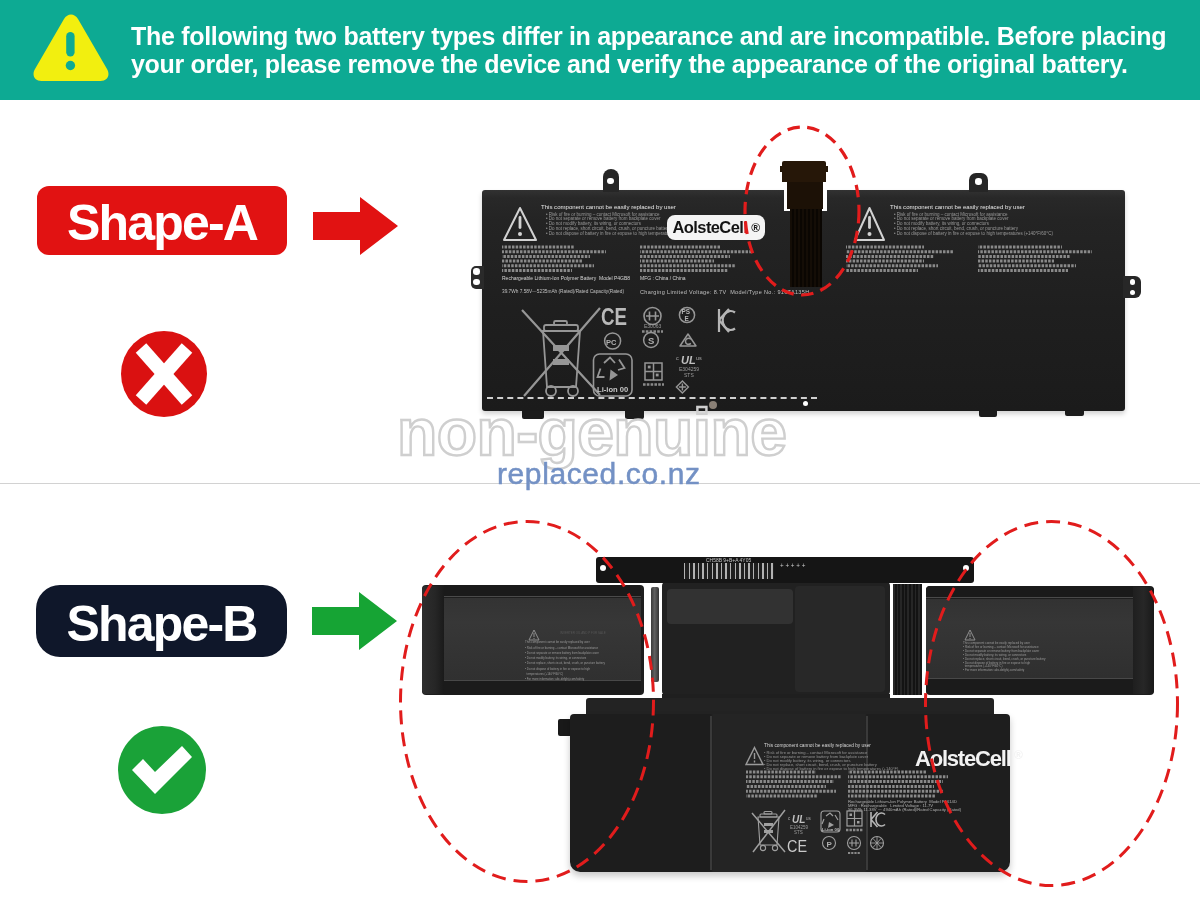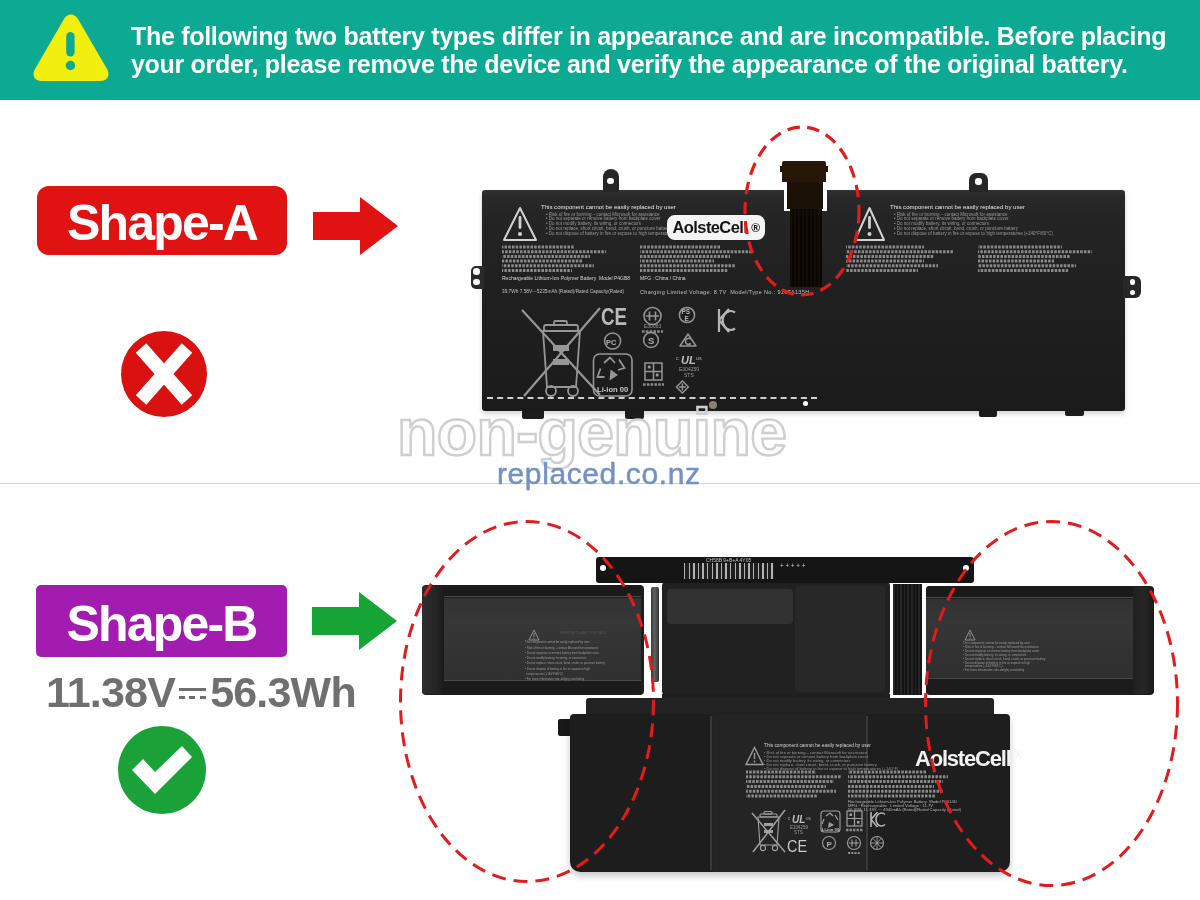--- a/index.html
+++ b/index.html
@@ -2,21 +2,21 @@
 <html><head>
 <meta charset="utf-8">
 <style>
   * { margin:0; padding:0; box-sizing:border-box; }
   html,body { width:1200px; height:900px; background:#fff; font-family:"Liberation Sans", sans-serif; overflow:hidden; }
   #page { position:relative; width:1200px; height:900px; background:#fff; overflow:hidden; }
   .abs { position:absolute; }
   #banner { left:0; top:0; width:1200px; height:100px; background:#0daa93; }
   #banner-text { left:131px; top:21.5px; color:#fff; font-weight:bold; font-size:25px; line-height:28.5px; letter-spacing:-0.31px; white-space:nowrap; }
   #labelA { left:37px; top:186px; width:250px; height:69px; background:#e11212; border-radius:12px; color:#fff; font-weight:bold; font-size:50px; letter-spacing:-1.8px; text-align:center; line-height:69px; padding-top:3px; }
-  #labelB { left:36px; top:585px; width:251px; height:72px; background:#a21caf; border-radius:5px; color:#fff; font-weight:bold; font-size:50px; letter-spacing:-1.8px; text-align:center; line-height:72px; padding-top:3px; }
+  #labelB { left:36px; top:585px; width:251px; height:72px; background:#0f172a; border-radius:24px; color:#fff; font-weight:bold; font-size:50px; letter-spacing:-1.8px; text-align:center; line-height:72px; padding-top:3px; }
   #specA { left:41px; top:269px; color:#6f6f6f; font-weight:bold; font-size:43px; white-space:nowrap; }
   #specB { left:46px; top:668px; color:#6f6f6f; font-weight:bold; font-size:43px; letter-spacing:-0.8px; white-space:nowrap; }
   .dcsym { display:inline-block; width:27px; height:12px; position:relative; margin:0 4px 7px 4px; }
   .dcsym .s1 { position:absolute; left:0; top:0; width:27px; height:3px; background:#6f6f6f; }
   .dcsym .s2 { position:absolute; left:0; top:8px; width:27px; height:3px; background:repeating-linear-gradient(90deg,#6f6f6f 0 6px,transparent 6px 10.5px); }
   #wm { left:397px; top:394px; font-size:66px; font-weight:bold; letter-spacing:-0.6px; color:transparent; -webkit-text-stroke:2.4px #cfcfcf; white-space:nowrap; z-index:30;text-align:right; }
   #hr480 { left:0; top:482.5px; width:1200px; height:1.5px; background:#d2d2d2; z-index:5; }
   #nzb { left:497px; top:457px; font-size:30px; letter-spacing:0.6px; color:#7391c5; -webkit-text-stroke:0.5px #7391c5; white-space:nowrap; z-index:31; }
   #batA { left:482px; top:190px; width:643px; height:221px; background:linear-gradient(180deg,#323232 0px,#282828 8px,#242424 30px,#1f1f1f 120px,#1b1b1b 221px); z-index:2; border-radius:3px; box-shadow:0 3px 5px rgba(0,0,0,0.18); }
   #batA > div, #batA > svg { position:absolute; }
@@ -44,21 +44,20 @@
     <g stroke="#fff" stroke-width="14" stroke-linecap="butt">
       <line x1="20" y1="17" x2="66" y2="69"></line>
       <line x1="66" y1="17" x2="20" y2="69"></line>
     </g>
   </svg>
 
   <div class="abs" id="labelB">Shape-B</div>
   <svg class="abs" style="left:312px;top:592px" width="86" height="58" viewBox="0 0 86 58">
     <path d="M0 15 L47 15 L47 0 L85 29 L47 58 L47 43 L0 43 Z" fill="#16a434"></path>
   </svg>
-  <div class="abs" id="specB">11.38V<span class="dcsym"><span class="s1"></span><span class="s2"></span></span>56.3Wh</div>
   <svg class="abs" style="left:118px;top:726px" width="88" height="88" viewBox="0 0 88 88">
     <circle cx="44" cy="44" r="44" fill="#1aa238"></circle>
     <path d="M14 44 L25 33 L37 46 L64 20 L74 31 L37 68 Z" fill="#fff"></path>
   </svg>
 
   <div class="abs" id="batA">
     <div style="left:121px;top:-21px;width:16px;height:23px;background:#262626;border-radius:8px 8px 0 0;"></div>
     <div class="hole" style="left:125.4px;top:-12.4px;width:6.8px;height:6.8px;"></div>
     <div style="left:487px;top:-17px;width:19px;height:19px;background:#262626;border-radius:7px 7px 0 0;"></div>
     <div class="hole" style="left:493.3px;top:-11.7px;width:6.4px;height:6.4px;"></div>

